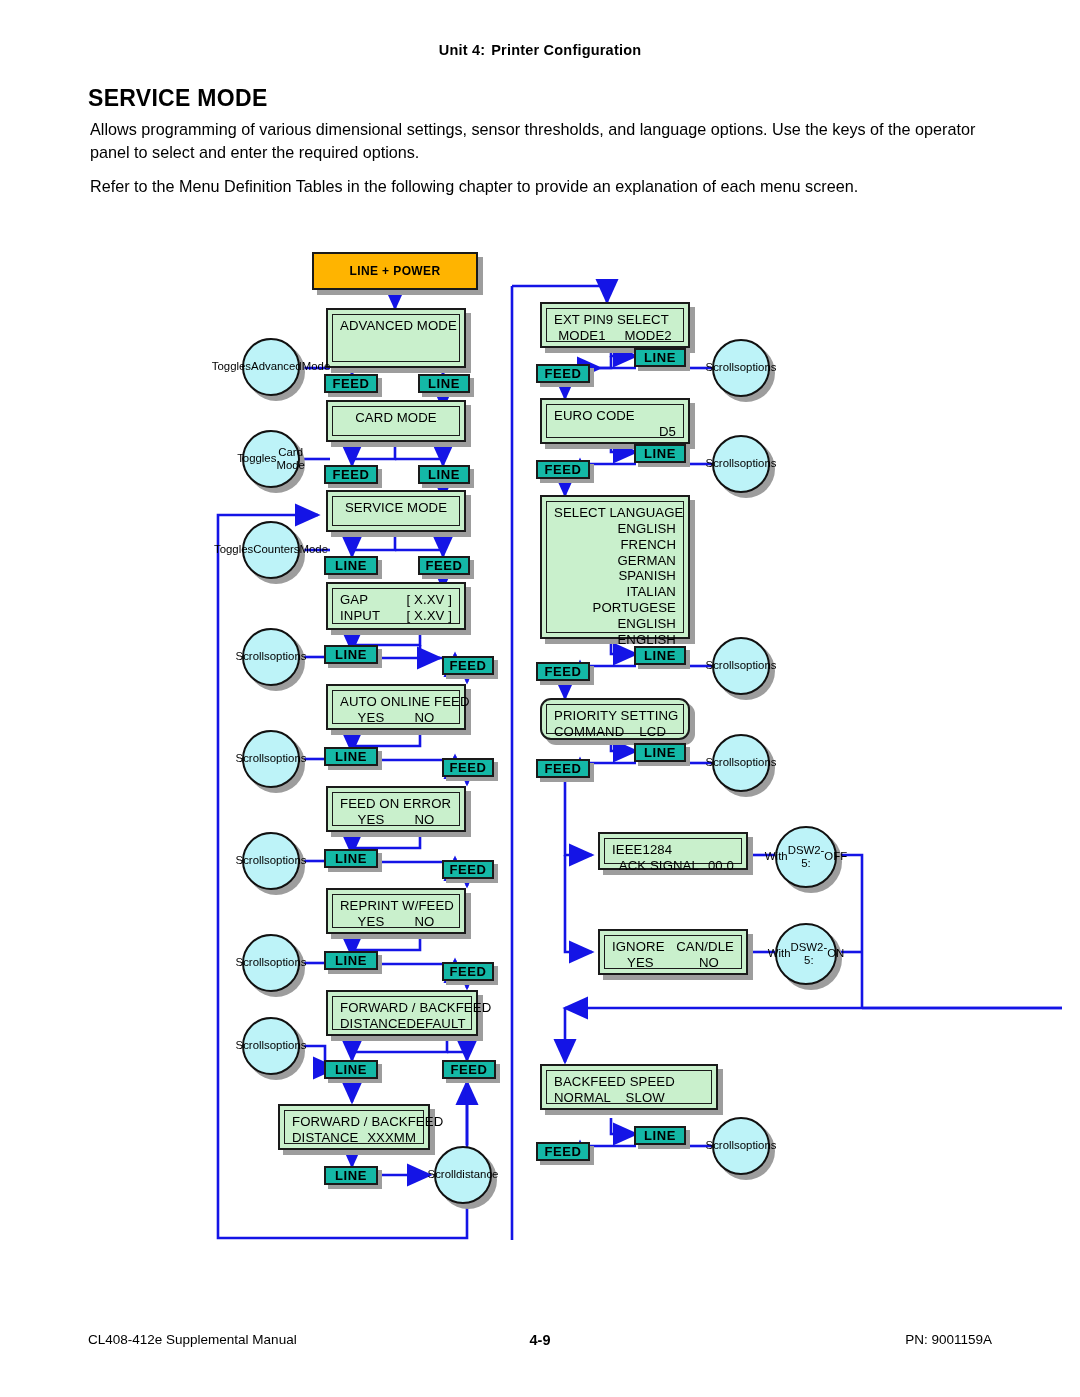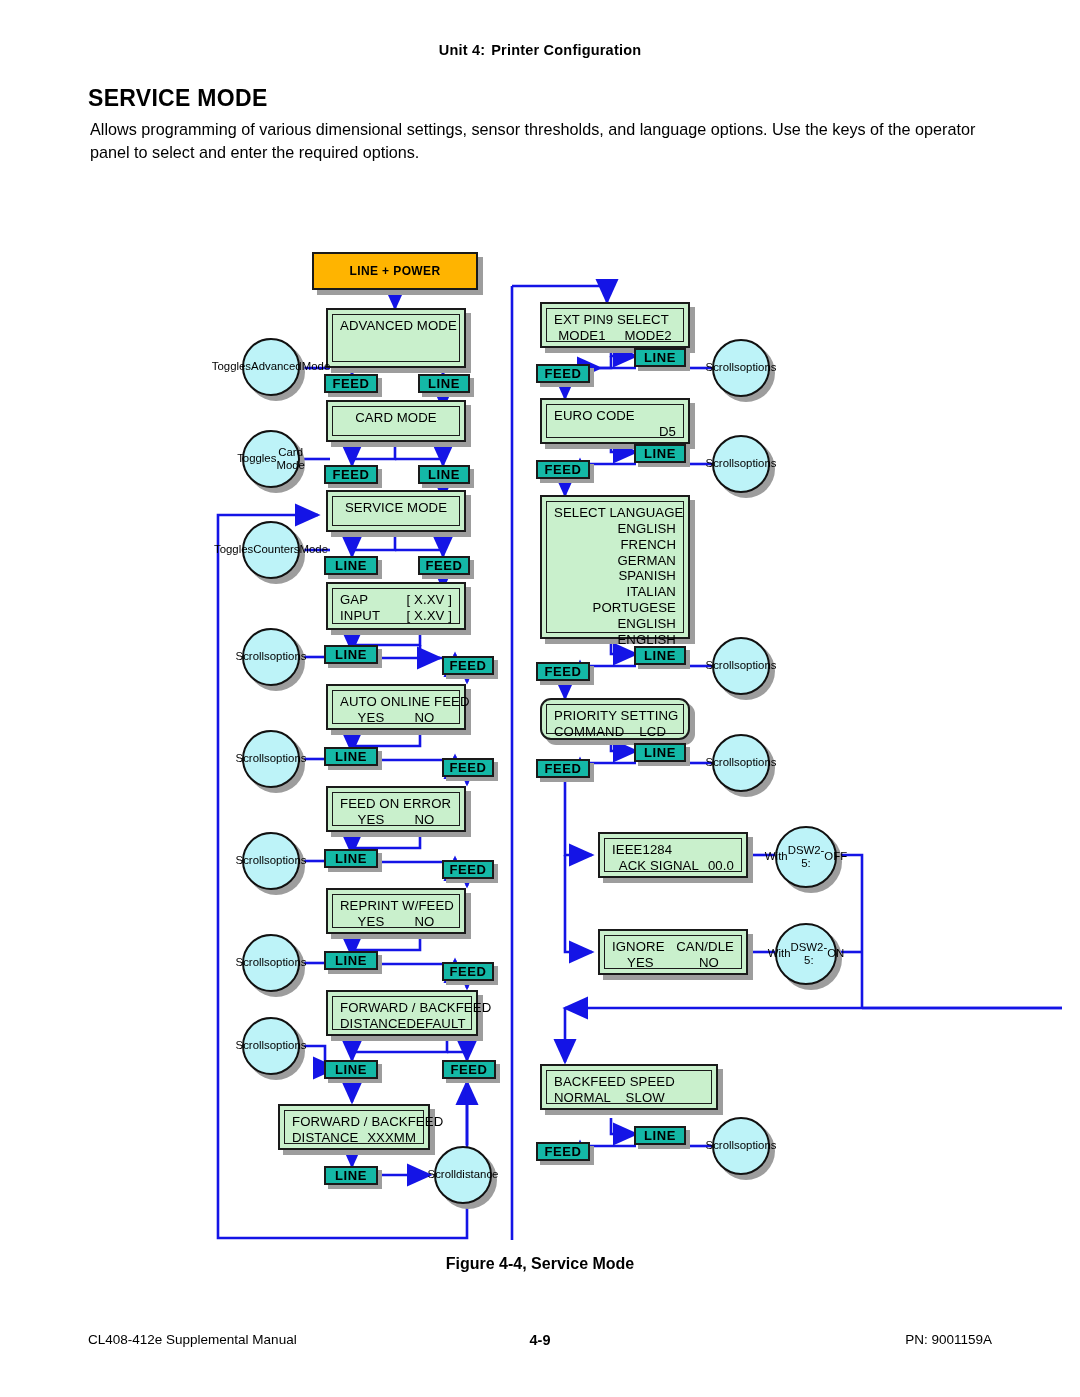--- a/index.html
+++ b/index.html
@@ -65,20 +65,21 @@
 <body>
 
 <div class="page">
 
   <div class="hdr">
     <span>Unit 4:</span><span class="sp"></span><span>Printer Configuration</span>
   </div>
 
   <div class="title">SERVICE MODE</div>
   <div class="para p1">Allows programming of various dimensional settings, sensor thresholds, and language options. Use the keys of the operator panel to select and enter the required options.</div>
+  <div class="para p2">Refer to the Menu Definition Tables in the following chapter to provide an explanation of each menu screen.</div>
 
   <div class="diagram">
 
     <svg width="1080" height="1000">
       <defs>
         <marker id="ah" markerWidth="10" markerHeight="9" refX="9" refY="4.5" orient="auto">
           <path d="M0,0 L10,4.5 L0,9 z" fill="#1414e6"></path>
         </marker>
       </defs>
       <g stroke="#1414e6" stroke-width="2.6" fill="none" marker-end="url(#ah)">
@@ -286,21 +287,21 @@
       </div>
     </div>
 
     <div class="node lcd" style="left:540px;top:458px;width:150px;height:42px;border-radius:11px;">
       <div class="inner">
         <div class="ln">PRIORITY SETTING</div>
         <div class="ln">COMMAND    LCD</div>
       </div>
     </div>
 
-    <div class="node lcd" style="left:598px;top:592px;width:150px;height:46px;">
+    <div class="node lcd" style="left:598px;top:592px;width:150px;height:38px;">
       <div class="inner">
         <div class="ln">IEEE1284</div>
         <div class="ln row"><span>  ACK SIGNAL</span><span>00.0</span></div>
       </div>
     </div>
 
     <div class="node lcd" style="left:598px;top:689px;width:150px;height:46px;">
       <div class="inner">
         <div class="ln row"><span>IGNORE</span><span>CAN/DLE</span></div>
         <div class="ln ctr">YES            NO</div>
@@ -428,21 +429,20 @@
         <span>ON</span>
       </div>
     <div class="node bub" style="left:712px;top:877px;width:58px;height:58px;">
         <span>Scrolls</span>
         <br>
         <span>options</span>
       </div>
 
   </div>
 
-  <div class="figcap">Figure 4-4, Service Mode</div>
 
   <div class="footer">
     <span class="fl">CL408-412e Supplemental Manual</span>
     <span class="fc">4-9</span>
     <span class="fr">PN: 9001159A</span>
   </div>
 
 </div>
 
 </body></html>

